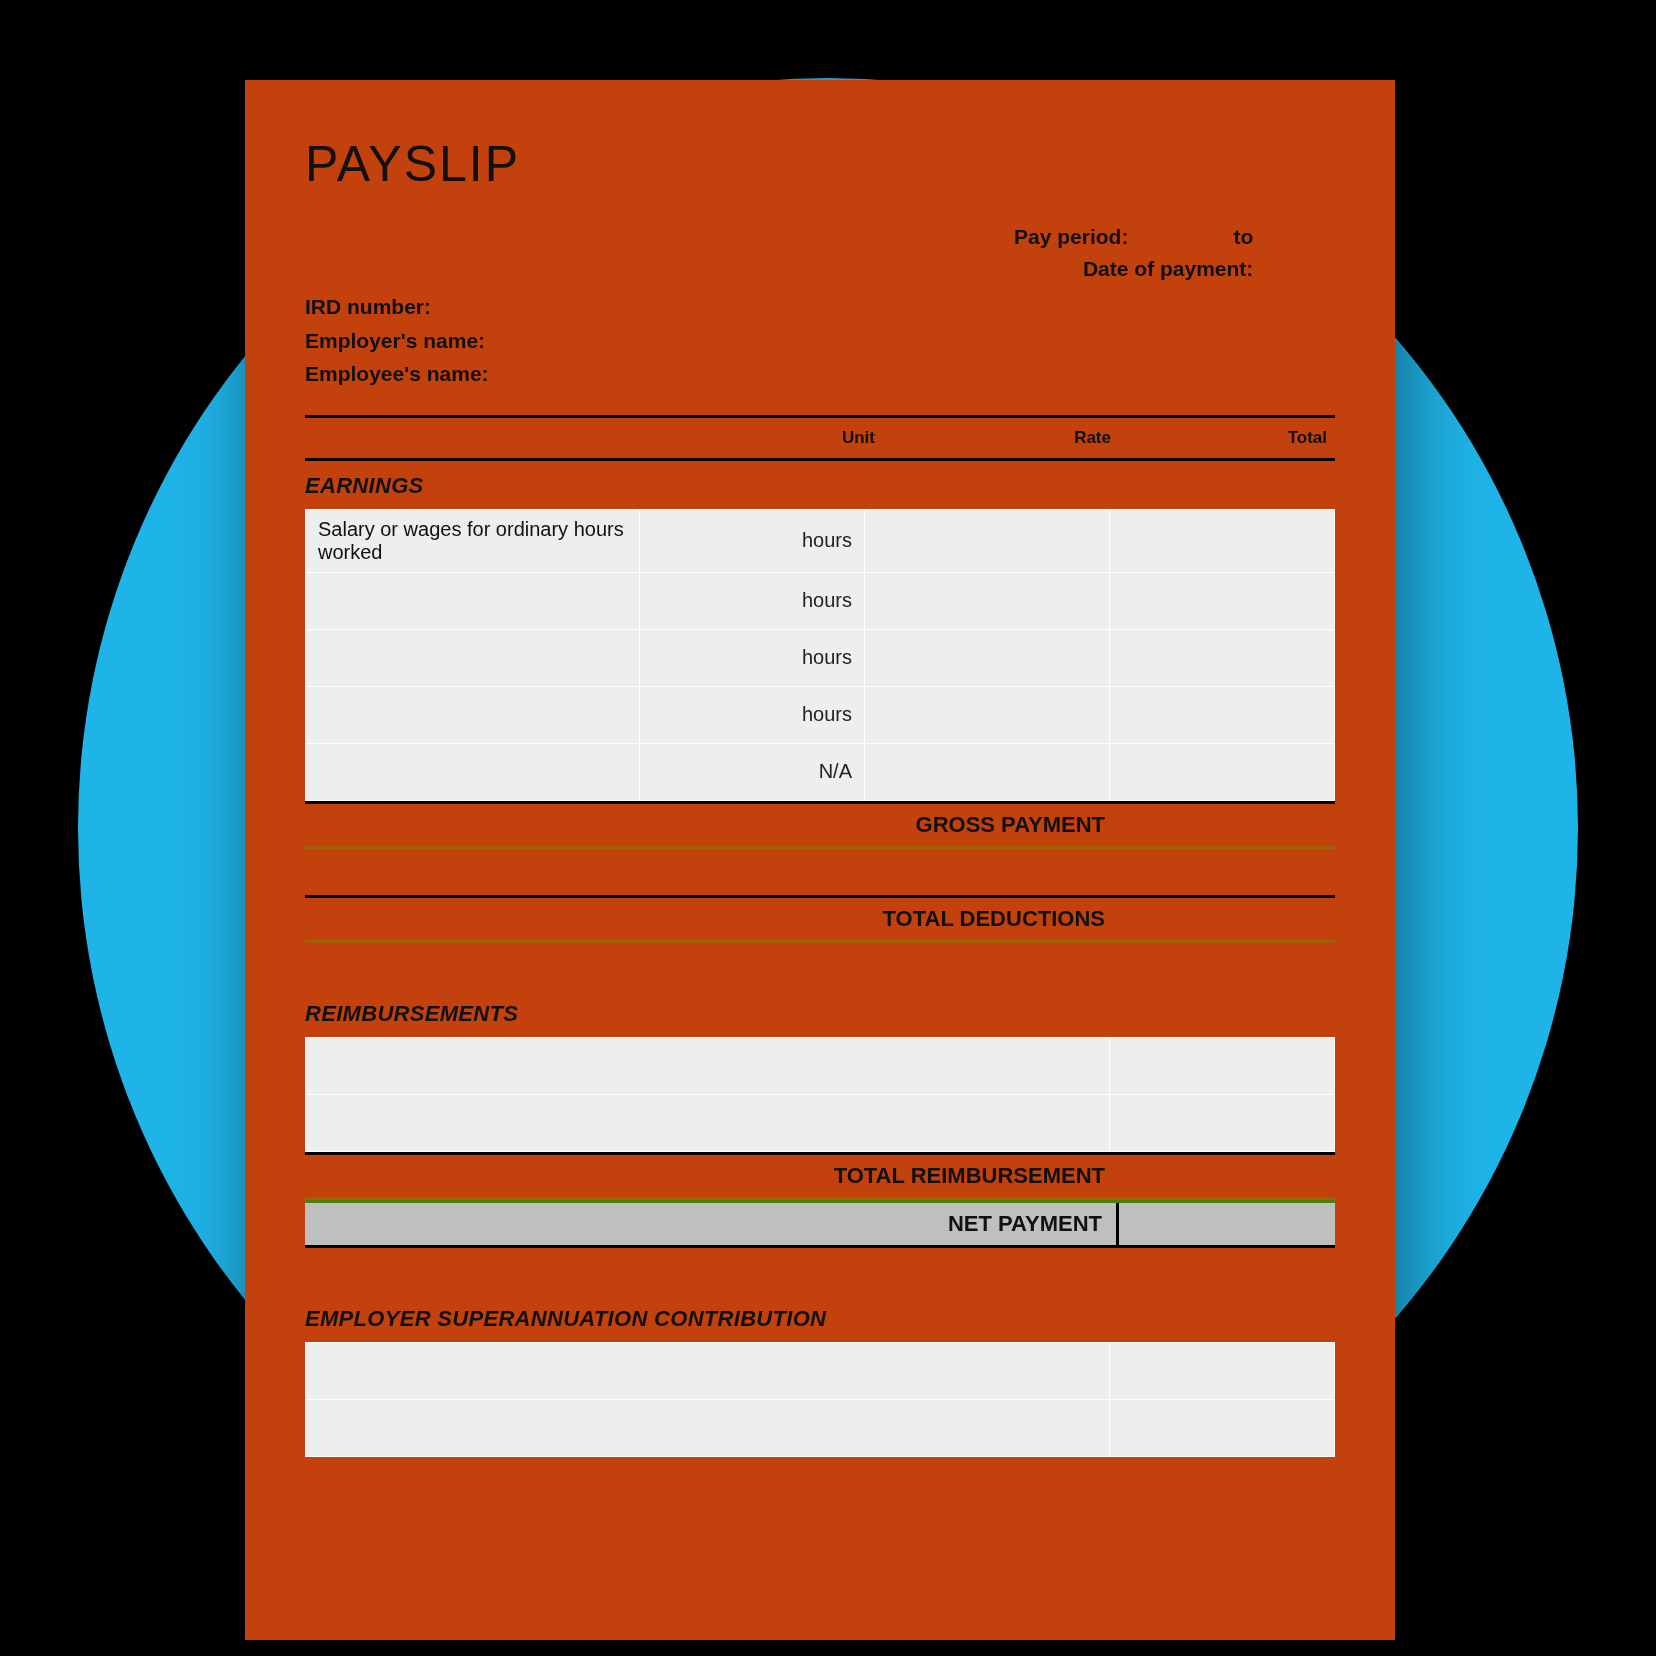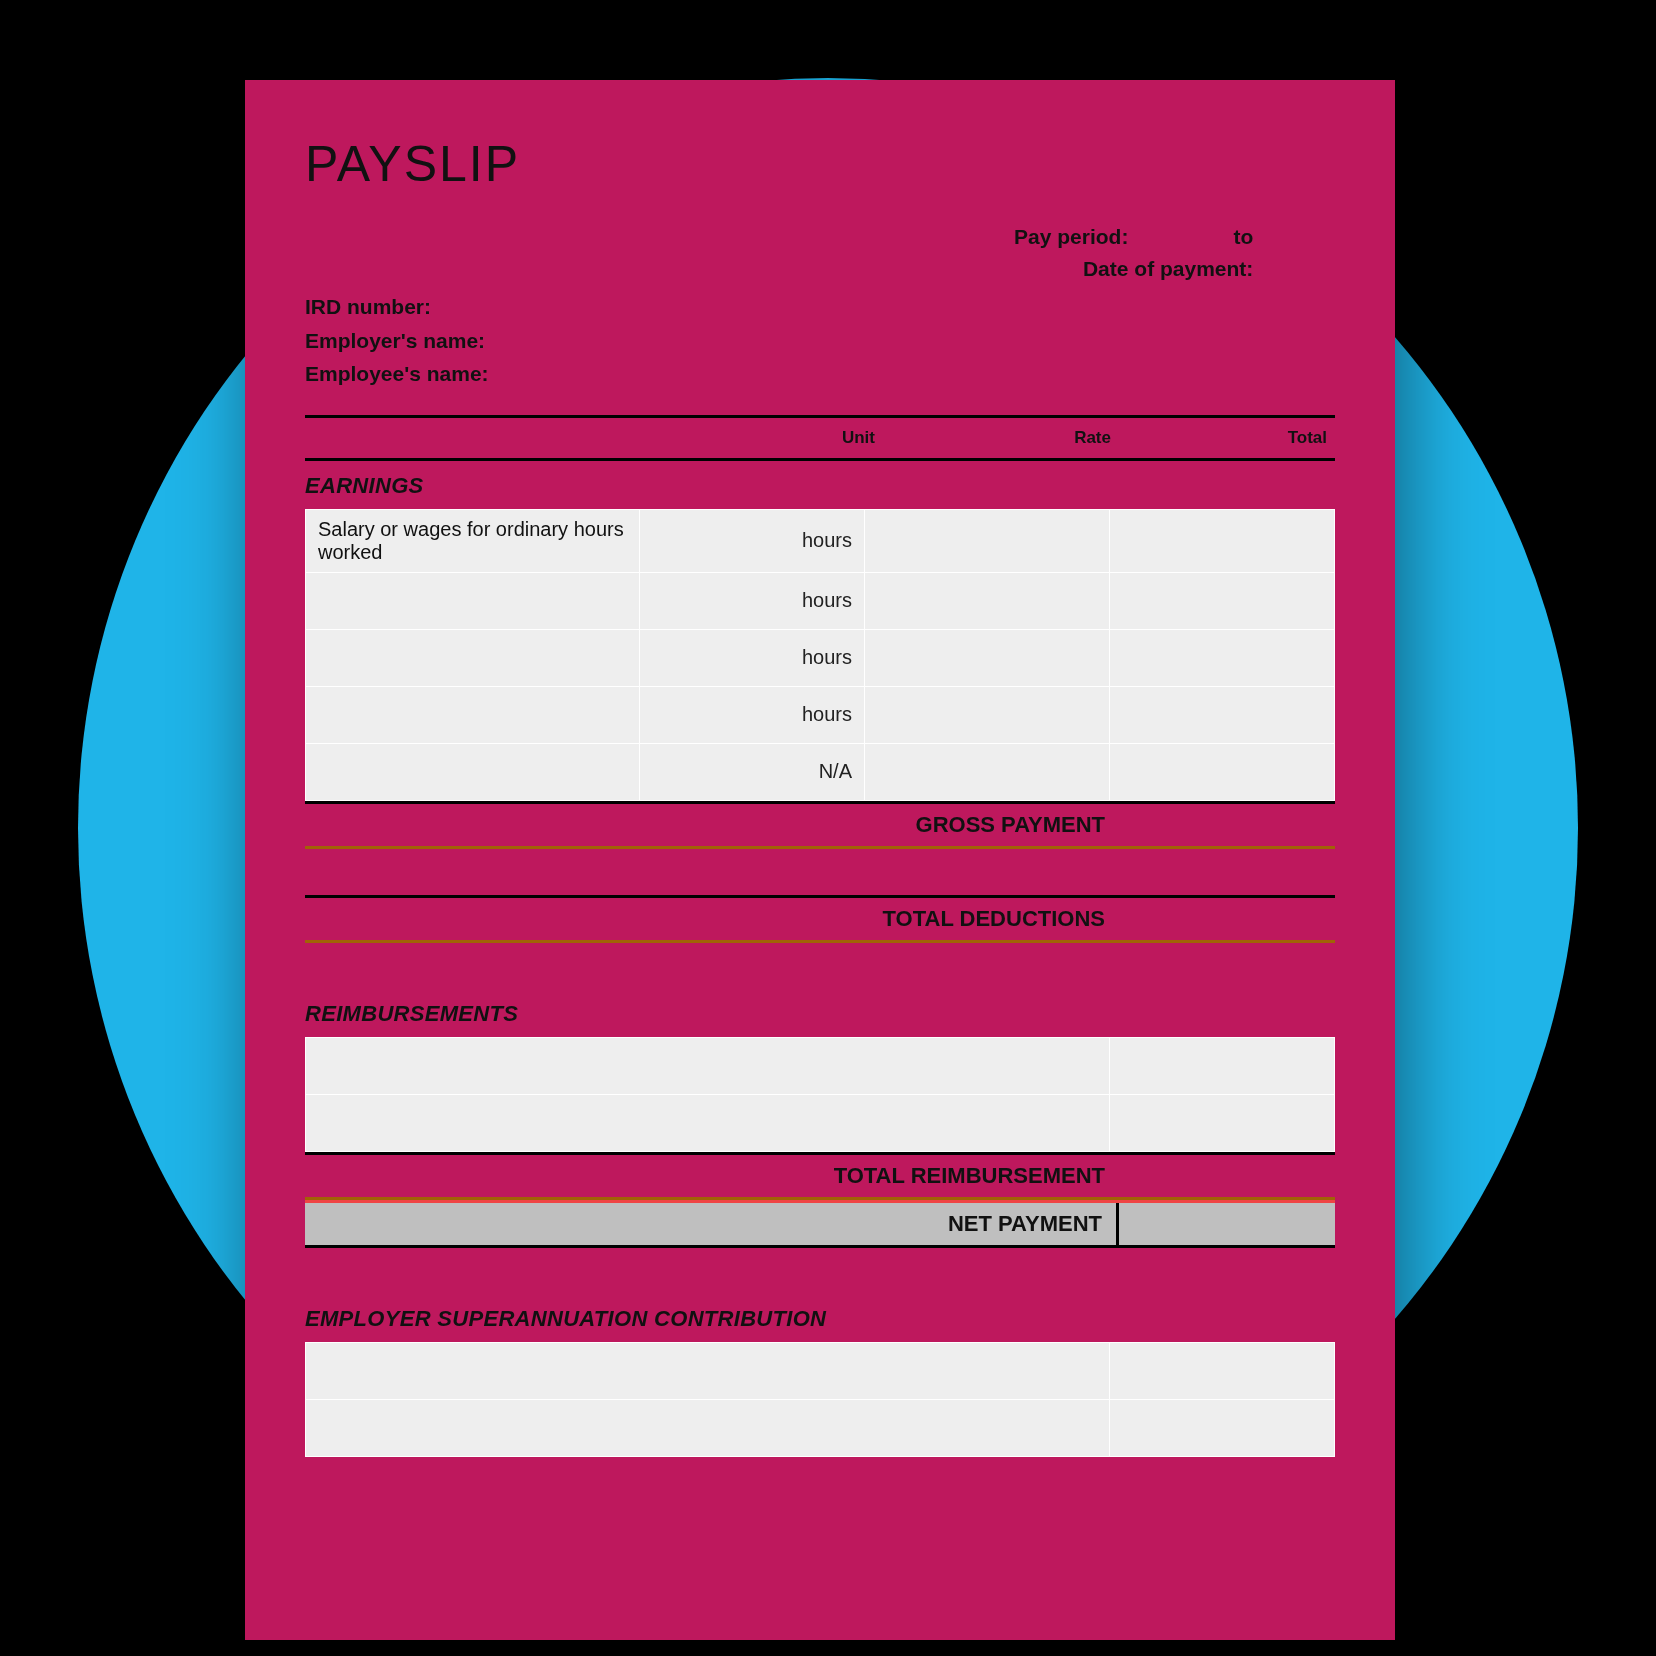--- a/index.html
+++ b/index.html
@@ -1,40 +1,40 @@
 <!DOCTYPE html>
 <html><head>
 <meta charset="utf-8">
 <style>
   html,body{margin:0;padding:0;background:#000;width:1656px;height:1656px;font-family:Helvetica,Arial,sans-serif;color:#111;}
   .stage{position:relative;width:1656px;height:1656px;overflow:hidden;}
   .circle{position:absolute;left:50%;top:50%;width:1500px;height:1500px;margin-left:-750px;margin-top:-750px;border-radius:50%;background:#1fb4e8;}
   .sheet-shadow{position:absolute;left:255px;top:110px;width:1150px;height:1560px;border-radius:6px;background:rgba(0,0,0,0.45);filter:blur(40px);}
-  .sheet{position:absolute;left:245px;top:80px;width:1150px;height:1560px;background:#be185d;padding:55px 60px 40px 60px;box-sizing:border-box;}
+  .sheet{position:absolute;left:245px;top:80px;width:1150px;height:1560px;background:#c2410c;padding:55px 60px 40px 60px;box-sizing:border-box;}
   .title{font-size:50px;font-weight:300;letter-spacing:2px;margin:0 0 28px 0;}
   .meta-right{text-align:right;font-weight:700;font-size:21px;line-height:1.5;}
   .meta-right .payto span{font-weight:700;}
   .meta-left{font-weight:700;font-size:21px;line-height:1.6;margin-top:6px;}
   .bar-top{border-top:3px solid #000;margin-top:24px;}
   .cols{display:flex;font-weight:700;font-size:17px;border-bottom:3px solid #000;}
   .cols .c0{flex:1.9;}
   .cols .c1{width:200px;text-align:right;padding:10px 8px;}
   .cols .c2{width:220px;text-align:right;padding:10px 8px;}
   .cols .c3{width:200px;text-align:right;padding:10px 8px;}
   .section-head{font-weight:800;font-size:22px;padding:12px 0 10px 0;letter-spacing:0.3px;font-style:italic;}
   table.grid{width:100%;border-collapse:collapse;font-size:20px;}
   table.grid td{border:1px solid #fff;background:#eee;height:40px;padding:8px 12px;vertical-align:middle;}
   table.grid td.unit{text-align:right;width:200px;color:#222;}
   table.grid td.rate{width:220px;}
   table.grid td.tot{width:200px;}
   .summary{display:flex;border-bottom:3px solid #a16207;}
   .summary .lab{flex:1;text-align:right;font-weight:800;font-size:22px;padding:8px 14px;}
   .summary .val{width:200px;text-align:right;padding:8px 8px;}
   .summary.top-bordered{border-top:3px solid #000;}
-  .net-row{display:flex;border-top:3px solid #ef4444;border-bottom:3px solid #000;background:#bfbfbf;}
+  .net-row{display:flex;border-top:3px solid #4d7c0f;border-bottom:3px solid #000;background:#bfbfbf;}
   .net-row .lab{flex:1;text-align:right;font-weight:800;font-size:22px;padding:8px 14px;border-right:3px solid #000;}
   .net-row .val{width:200px;padding:8px 8px;}
   .spacer{height:46px;}
 </style>
 </head>
 <body>
 
 <div class="stage">
   <div class="circle"></div>
   <div class="sheet-shadow"></div>

